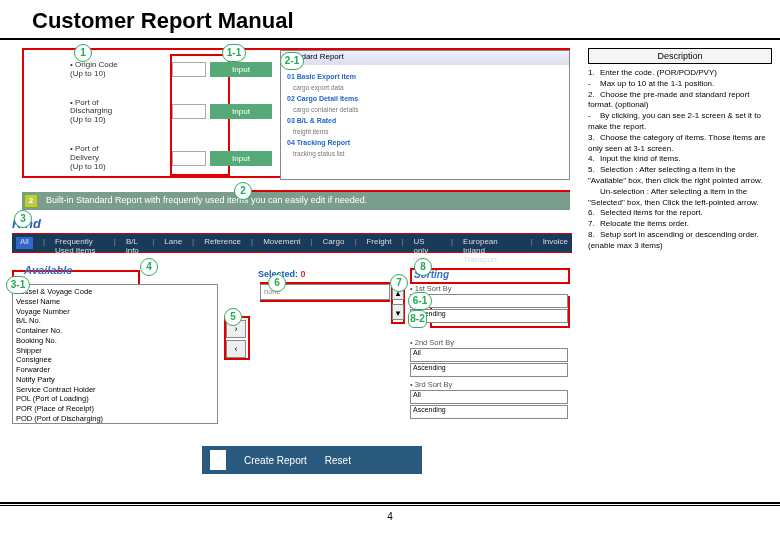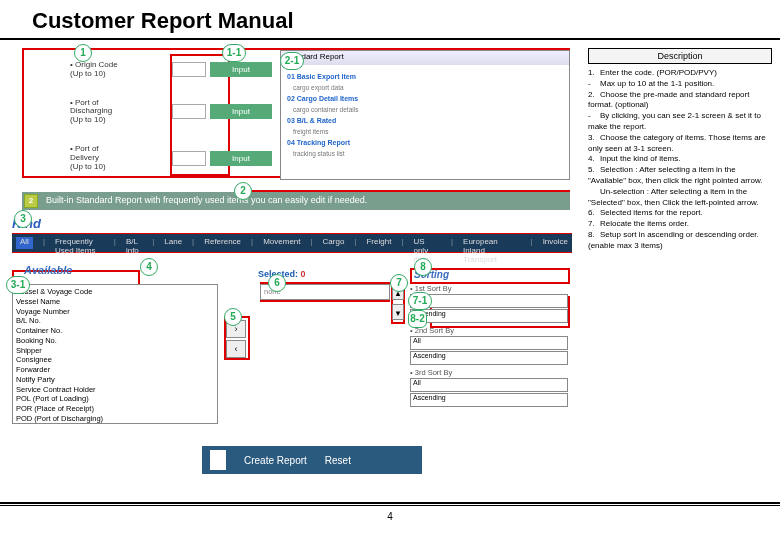--- a/index.html
+++ b/index.html
@@ -69,21 +69,21 @@
     <div class="callout" style="top:-4px;left:210px;width:24px;border-radius:10px">1-1</div>
     <div class="callout" style="top:4px;left:268px;width:24px;border-radius:10px">2-1</div>
     <div class="callout" style="top:134px;left:222px">2</div>
     <div class="callout" style="top:162px;left:2px">3</div>
     <div class="callout" style="top:228px;left:-6px;width:24px;border-radius:10px">3-1</div>
     <div class="callout" style="top:210px;left:128px">4</div>
     <div class="callout" style="top:260px;left:212px">5</div>
     <div class="callout" style="top:226px;left:256px">6</div>
     <div class="callout" style="top:226px;left:378px">7</div>
     <div class="callout" style="top:210px;left:402px">8</div>
-    <div class="callout" style="top:244px;left:396px;width:24px;border-radius:10px">7-1</div>
+    <div class="callout" style="top:244px;left:396px;width:24px;border-radius:10px">6-1</div>
     <div class="callout" style="top:262px;left:396px;width:19px;border-radius:6px">8-2</div>
 
     <div class="redbox" style="top:0;left:10px;width:548px;height:130px"></div>
     <div class="redbox" style="top:6px;left:158px;width:60px;height:122px"></div>
     <div class="redbox" style="top:142px;left:236px;width:322px;height:20px"></div>
     <div class="redbox" style="top:185px;left:0;width:560px;height:20px"></div>
     <div class="redbox" style="top:222px;left:0;width:128px;height:16px"></div>
     <div class="redbox" style="top:268px;left:212px;width:26px;height:44px"></div>
     <div class="redbox" style="top:234px;left:248px;width:130px;height:20px"></div>
     <div class="redbox" style="top:234px;left:379px;width:14px;height:42px"></div>
@@ -201,21 +201,21 @@
     <div class="arrow-box" style="top:256px;left:380px;width:12px;height:16px">▾</div>
 
     <div class="sort-section">
       <div style="color:#555">• 1st Sort By</div>
       <div class="sort-row">
           <div class="sel">All</div>
         </div>
       <div class="sort-row">
           <div class="sel">Ascending</div>
         </div>
-      <div style="color:#555;margin-top:3px">• 2nd Sort By</div>
+      <div style="color:#555;margin-top:15px">• 2nd Sort By</div>
       <div class="sort-row">
           <div class="sel">All</div>
         </div>
       <div class="sort-row">
           <div class="sel">Ascending</div>
         </div>
       <div style="color:#555;margin-top:3px">• 3rd Sort By</div>
       <div class="sort-row">
           <div class="sel">All</div>
         </div>

